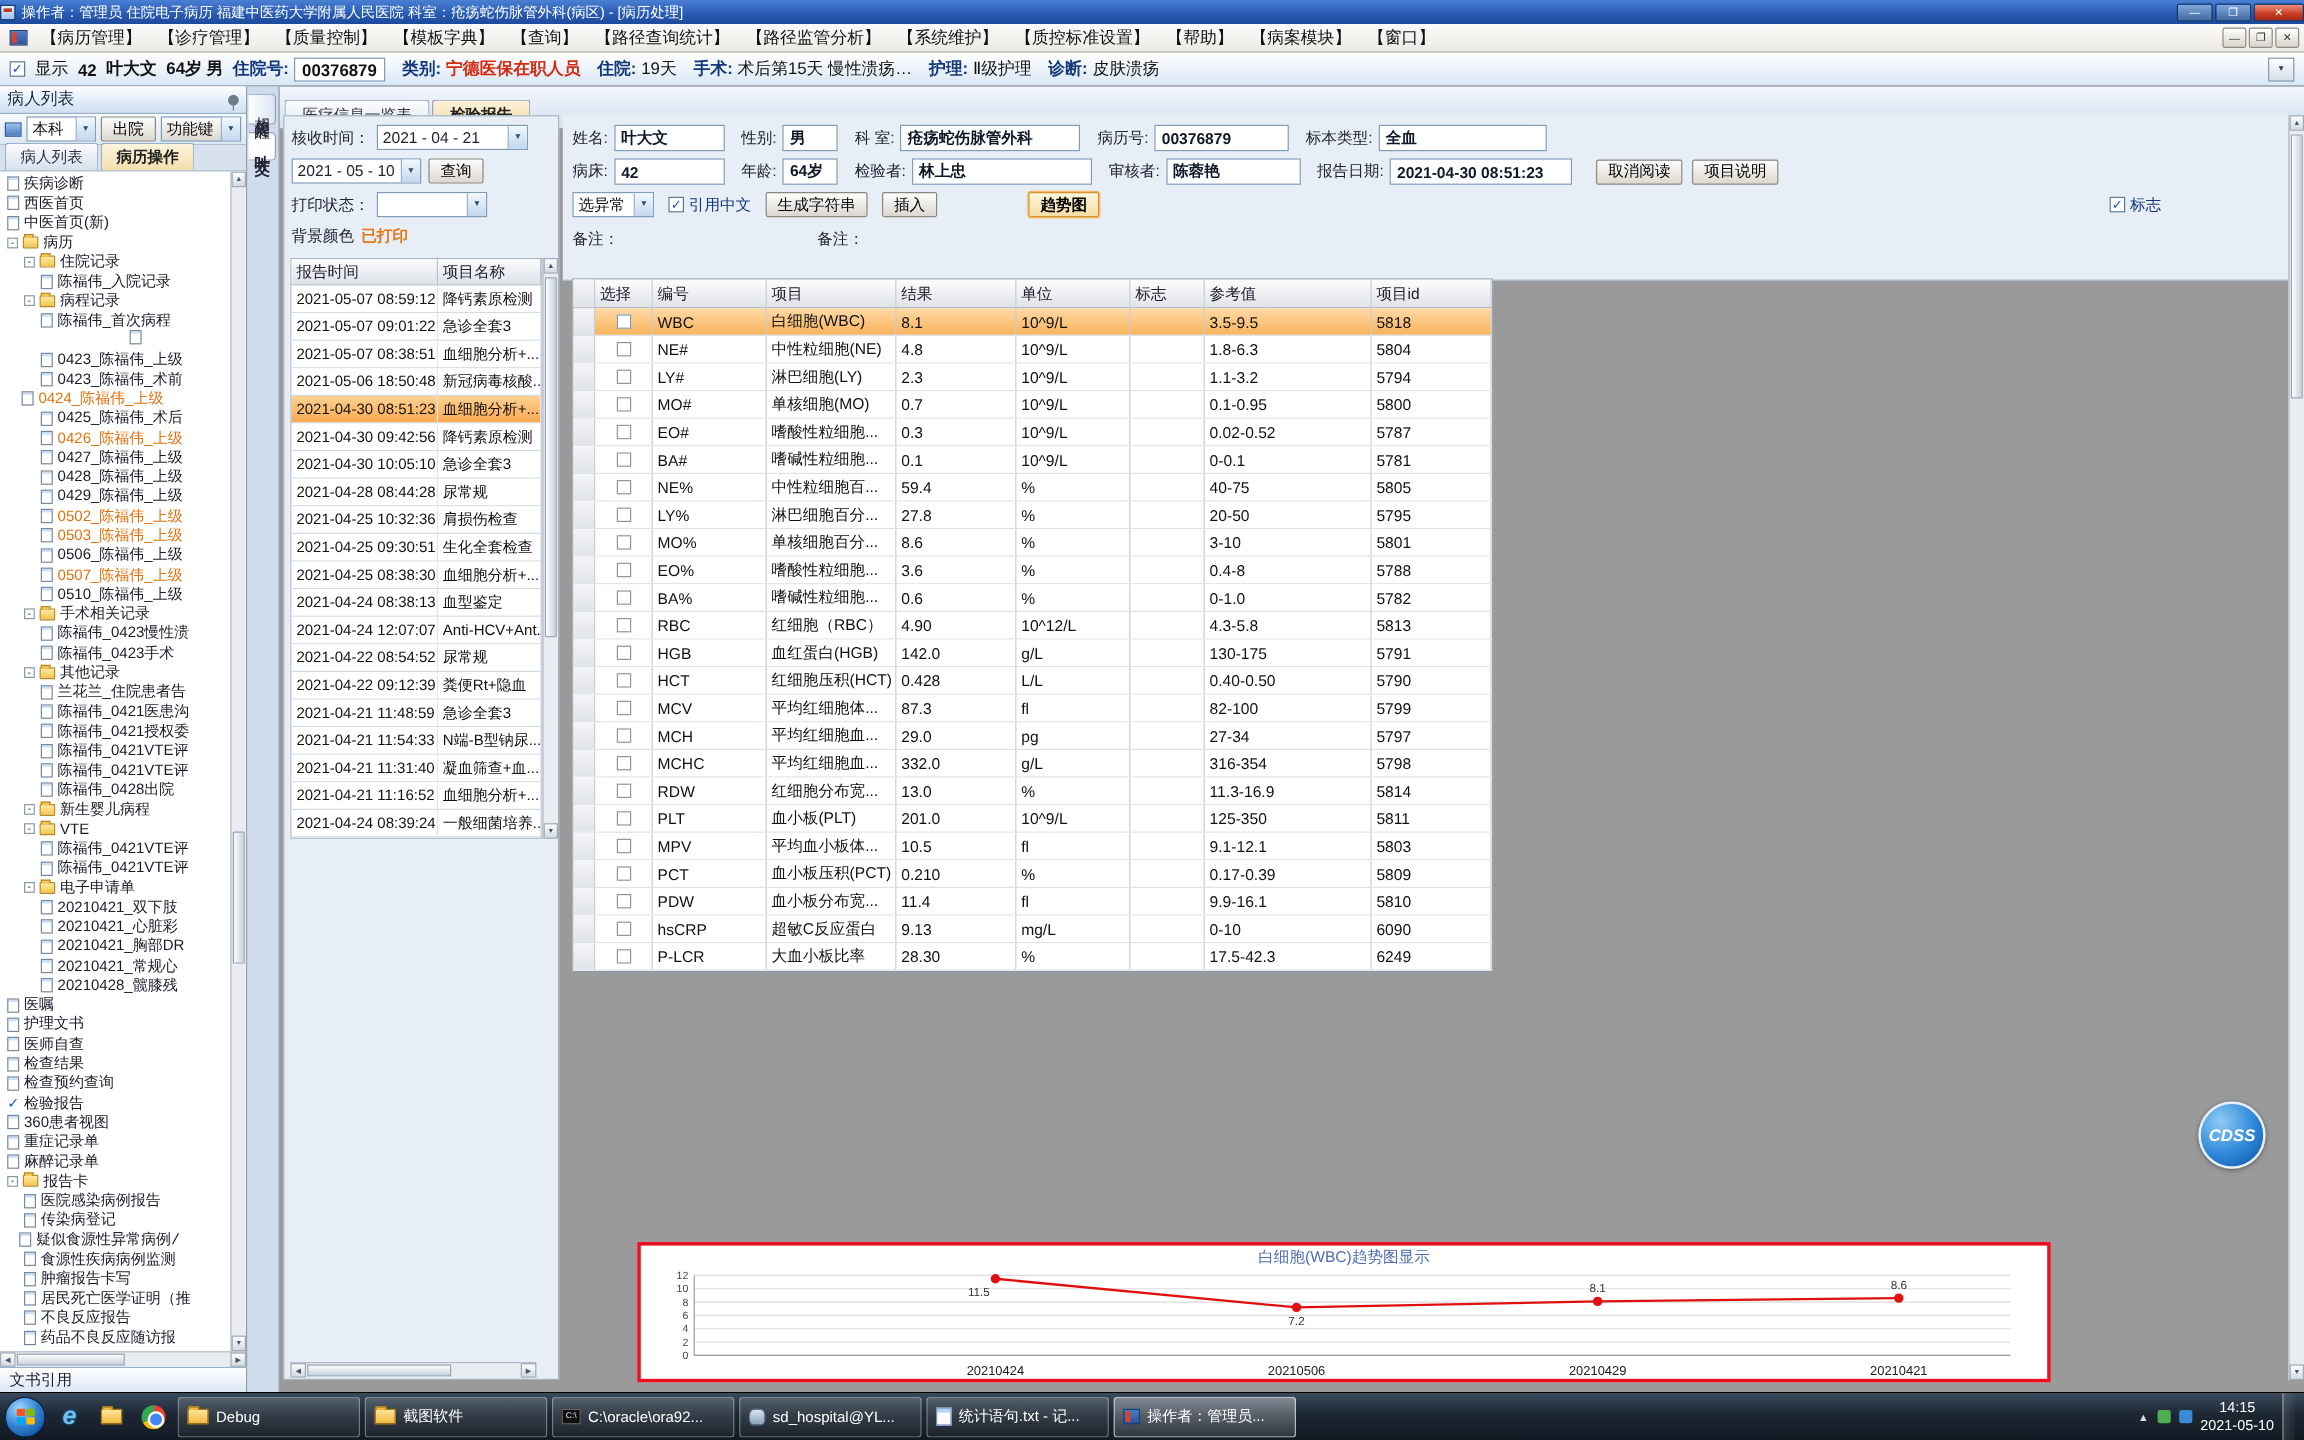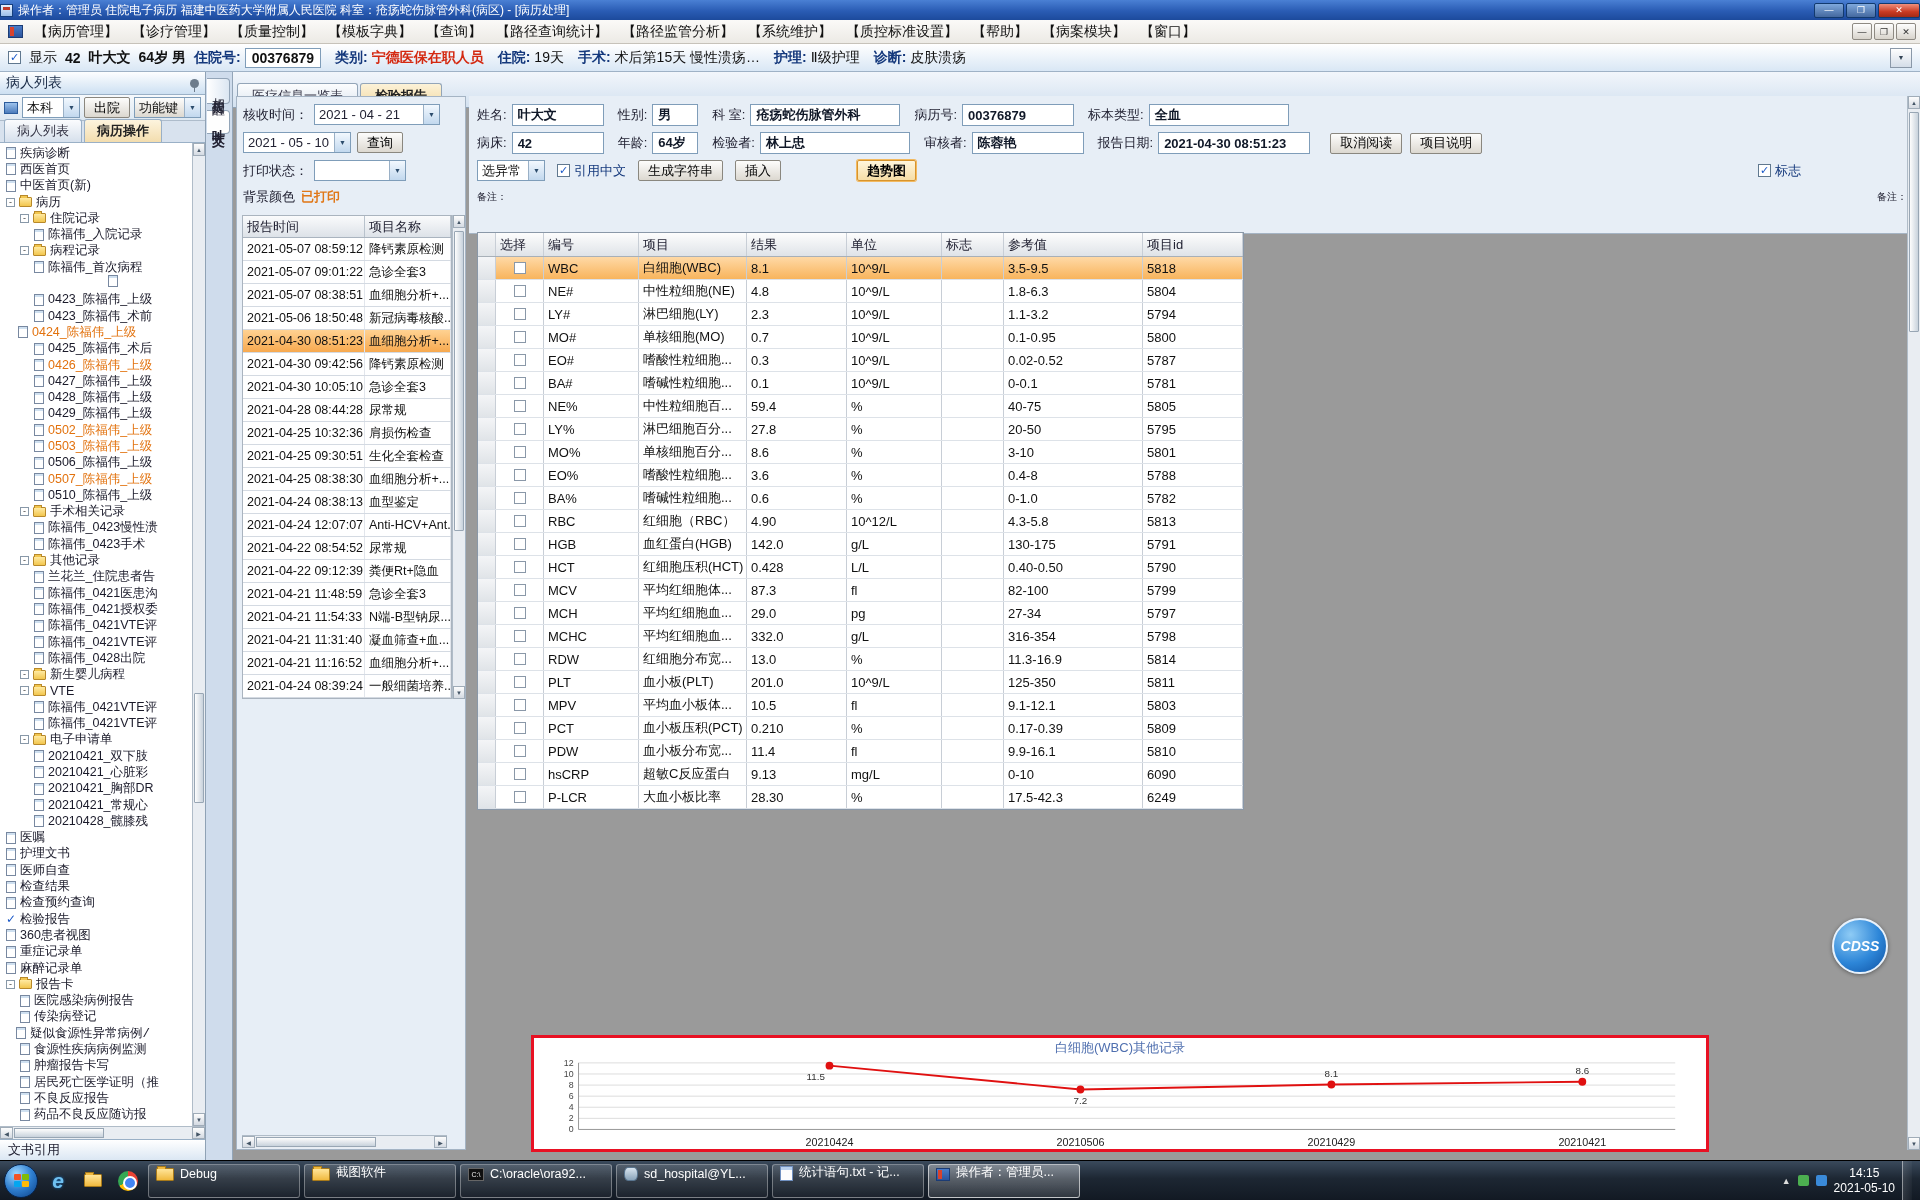--- a/index.html
+++ b/index.html
@@ -118,21 +118,21 @@
   .detail-row.row2 .dfield:nth-of-type(2) .df-box { width:46px; }
   .detail-row.row2 .dfield:nth-of-type(3) .df-box { width:150px; }
   .detail-row.row2 .dfield:nth-of-type(4) .df-box { width:112px; }
   .detail-row.row2 .dfield:nth-of-type(5) .df-box { width:152px; }
   .detail-buttons { display:inline-flex; gap:8px; margin-left:6px; }
   .rtoolbar { display:flex; align-items:center; gap:12px; margin-top:4px; padding-right:60px; }
   .q-abn { width:68px; }
   .cb-label { color:#14387c; display:inline-flex; align-items:center; gap:4px; }
   .btn.trend { border:1px solid #d8942c; background:linear-gradient(#fff6dc,#f6dda6); box-shadow:0 0 0 1px #f2b960; font-weight:bold; }
   .flag-cb { margin-left:auto; }
-  .notes { display:flex; margin-top:9px; font-size:10px; color:#223;justify-content:space-between; }
+  .notes { display:flex; margin-top:9px; font-size:13px; color:#223; }
   .notes span:nth-child(2) { margin-left:165px; }
 
   
   .results { position:absolute; left:244px; top:160px; width:767px; background:#fff; border:1px solid #8a98a8; }
   .rt-head, .rt-row { display:grid; grid-template-columns:18px 48px 95px 108px 100px 95px 62px 139px 100px; }
   .rt-head { height:24px; background:linear-gradient(#fdfdfd,#dfe3e8); border-bottom:1px solid #a8b0b8; font-size:13px; color:#223; }
   .rt-cell { display:flex; align-items:center; padding:0 4px; border-right:1px solid #c8ced6; white-space:nowrap; overflow:hidden; }
   .rt-marker { background:linear-gradient(#f4f5f7,#e0e4e8); padding:0; }
   .rt-row { height:23px; border-bottom:1px solid #dde2e8; font-size:13px; background:#fff; }
   .rt-row.highlight { background:linear-gradient(#ffd9a6,#f8b45c); }
@@ -161,21 +161,21 @@
   .start-orb i { display:block; border-radius:1px; }
   .start-orb i:nth-child(1){background:#f35325;} .start-orb i:nth-child(2){background:#81bc06;}
   .start-orb i:nth-child(3){background:#05a6f0;} .start-orb i:nth-child(4){background:#ffba08;}
   .ql { width:30px; height:30px; border-radius:3px; display:flex; align-items:center; justify-content:center; flex:none; }
   .ie-e { color:#6fc0f0; font-size:21px; font-weight:bold; font-style:italic; text-shadow:0 0 3px #1a6ab0; }
   .ql-folder, .t-folder { width:18px; height:13px; background:linear-gradient(#ffe59a,#f0b93e); border:1px solid #a87a1a; border-radius:1px; position:relative; }
   .ql-folder::before, .t-folder::before { content:""; position:absolute; left:0; top:-3px; width:7px; height:2px; background:#f0b93e; border:1px solid #a87a1a; border-bottom:none; }
   .chrome-ico { width:20px; height:20px; border-radius:50%; background:conic-gradient(#ea4335 0 120deg,#fbbc05 0 240deg,#34a853 0 360deg); position:relative; }
   .chrome-ico::after { content:""; position:absolute; left:5px; top:5px; width:10px; height:10px; border-radius:50%; background:#4285f4; border:2px solid #fff; }
   .task-buttons { display:flex; gap:4px; flex:1; overflow:hidden; }
-  .task-btn { width:152px; height:30px; flex:none; display:flex; align-items:flex-end; gap:6px; padding:16px 7px;
+  .task-btn { width:152px; height:30px; flex:none; display:flex; align-items:center; gap:6px; padding:16px 7px;
     background:linear-gradient(rgba(255,255,255,.16),rgba(255,255,255,.04)); border:1px solid rgba(255,255,255,.34); border-radius:3px;
     color:#fff; font-size:12.5px; }
   .task-btn.active { background:linear-gradient(rgba(255,255,255,.38),rgba(255,255,255,.12)); border-color:rgba(255,255,255,.6); }
   .tlabel { white-space:nowrap; overflow:hidden; text-overflow:ellipsis; }
   .ticon { flex:none; }
   .t-terminal { width:16px; height:13px; background:#101010; border:1px solid #666; color:#eee; font-size:7px; line-height:11px; text-align:center; }
   .t-database { width:14px; height:14px; background:linear-gradient(#d8e4ee,#8aa4ba); border:1px solid #5a7690; border-radius:4px/6px; }
   .t-notepad { width:13px; height:15px; background:#fdfdfd; border:1px solid #7090c0; box-shadow:inset 0 3px 0 #b8d0ee; }
   .t-app { width:14px; height:13px; background:linear-gradient(#4a7cc8,#2c549c); border:1px solid #1c3c74; position:relative; }
   .t-app::before { content:""; position:absolute; left:1px; top:1px; width:4px; bottom:1px; background:#d8432e; }
@@ -1082,21 +1082,21 @@
             <span class="rt-cell">28.30</span>
             <span class="rt-cell">%</span>
             <span class="rt-cell"></span>
             <span class="rt-cell">17.5-42.3</span>
             <span class="rt-cell">6249</span>
           </div>
         </div>
     </div>
 
     <div class="chart-box">
-      <div class="chart-title">白细胞(WBC)其他记录</div>
+      <div class="chart-title">白细胞(WBC)趋势图显示</div>
       <svg viewBox="0 0 1166 96">
           <line x1="30" x2="1150" y1="74" y2="74" stroke="#dcdcdc" stroke-width="1"></line>
           <text x="25" y="77" text-anchor="end" font-size="9" fill="#444">0</text>
           <line x1="30" x2="1150" y1="62.66666666666667" y2="62.66666666666667" stroke="#dcdcdc" stroke-width="1"></line>
           <text x="25" y="65.66666666666667" text-anchor="end" font-size="9" fill="#444">2</text>
           <line x1="30" x2="1150" y1="51.333333333333336" y2="51.333333333333336" stroke="#dcdcdc" stroke-width="1"></line>
           <text x="25" y="54.333333333333336" text-anchor="end" font-size="9" fill="#444">4</text>
           <line x1="30" x2="1150" y1="40" y2="40" stroke="#dcdcdc" stroke-width="1"></line>
           <text x="25" y="43" text-anchor="end" font-size="9" fill="#444">6</text>
           <line x1="30" x2="1150" y1="28.666666666666668" y2="28.666666666666668" stroke="#dcdcdc" stroke-width="1"></line>

